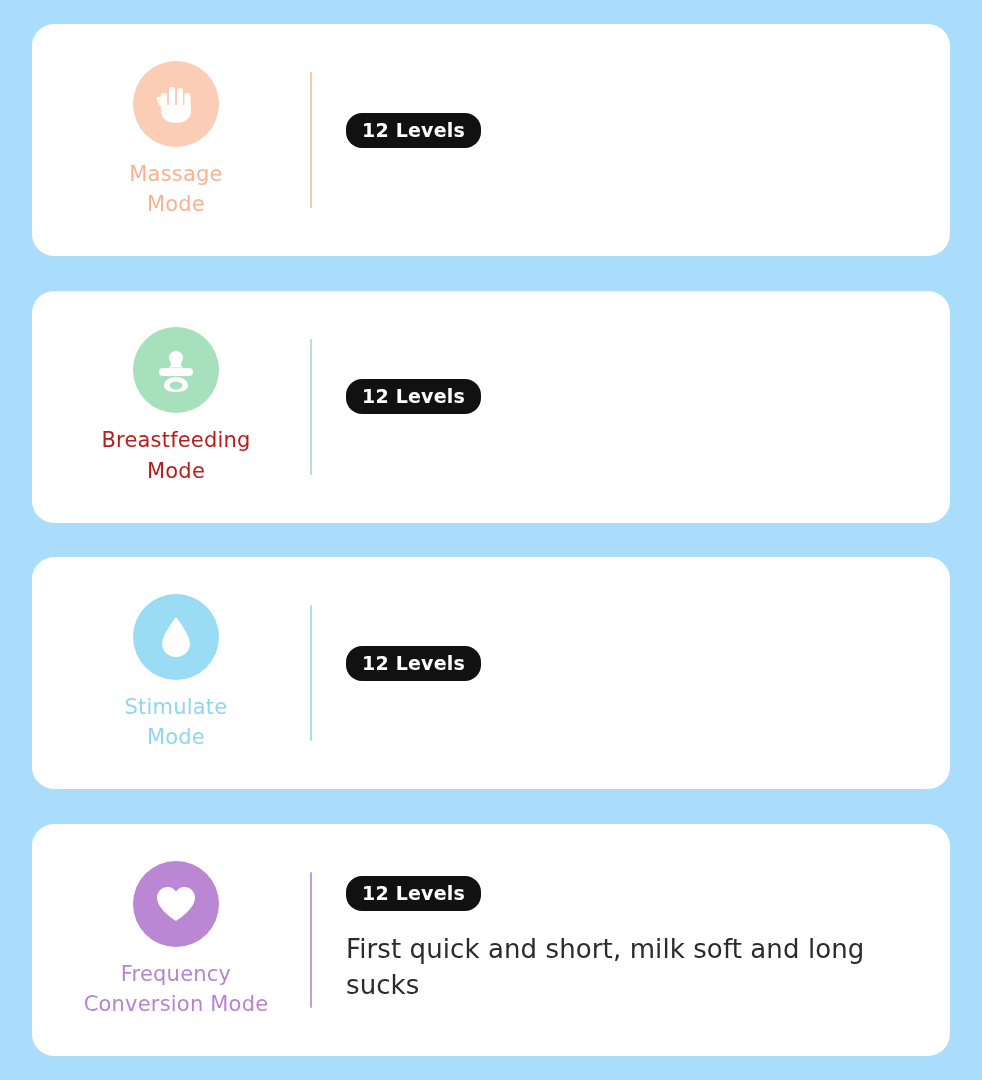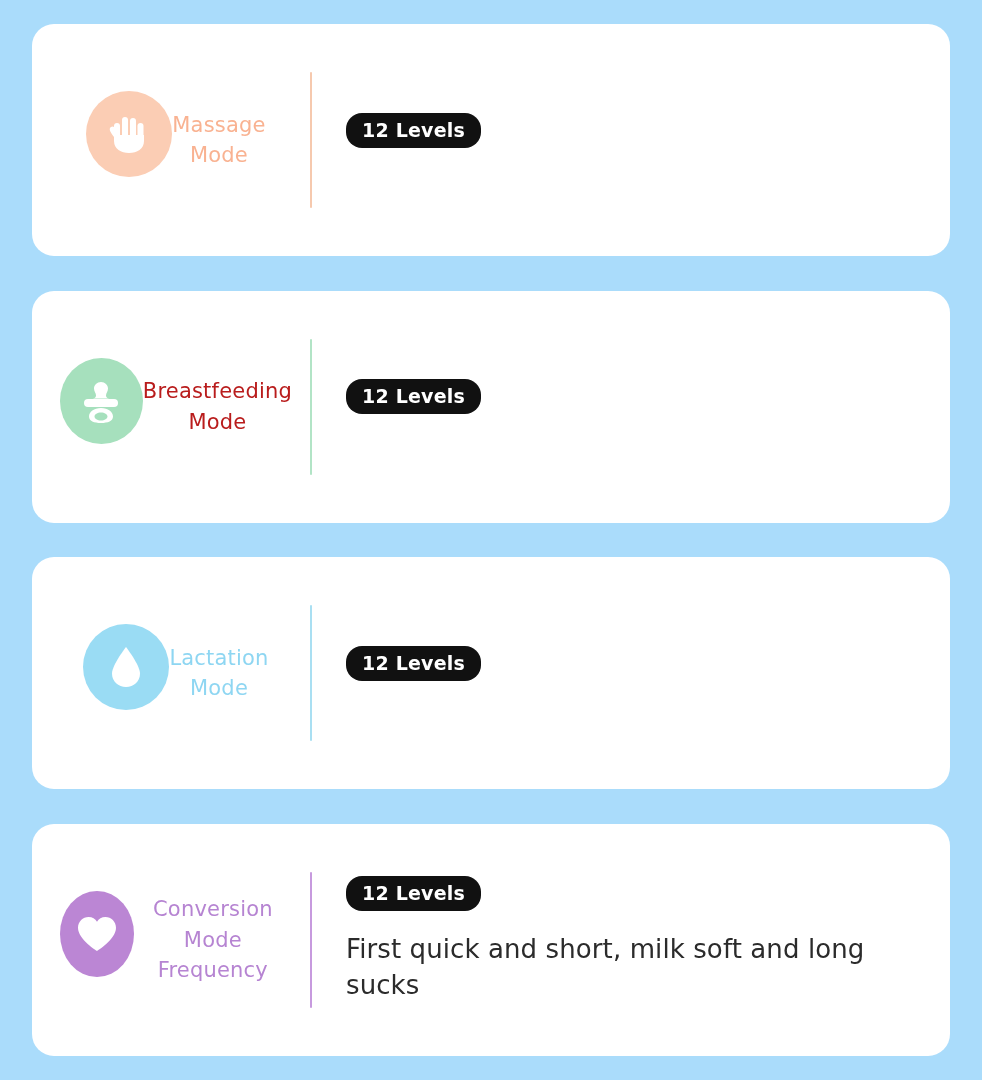--- a/index.html
+++ b/index.html
@@ -28,21 +28,21 @@
     height: 232px;
     box-sizing: border-box;
     display: flex;
     align-items: center;
     padding: 0 28px;
   }
   .mode-block {
     width: 232px;
     flex: 0 0 232px;
     display: flex;
-    flex-direction: row;
+    flex-direction: column;
     align-items: center;
     justify-content: center;
   }
   .icon-circle {
     width: 86px;
     height: 86px;
     border-radius: 50%;
     display: flex;
     align-items: center;
     justify-content: center;
@@ -145,40 +145,40 @@
   </div>
 
   <div class="card">
     <div class="mode-block">
       <div class="icon-circle" id="icon3" style="background: rgb(154, 220, 244);">
         <svg width="46" height="46" viewBox="0 0 46 46" aria-hidden="true">
           <path fill="#ffffff" d="M23 3 C23 3 9 21 9 29.5 C9 37.5 15.3 43 23 43 s14 -5.5 14 -13.5 C37 21 23 3 23 3 z"></path>
         </svg>
       </div>
       <div class="mode-label" id="label3" style="color: rgb(142, 214, 242);">
-        <div>Lactation</div>
+        <div>Stimulate</div>
         <div>Mode</div>
       </div>
     </div>
     <div class="divider" id="div3" style="background: rgb(169, 223, 242);"></div>
     <div class="content">
       <span class="badge">12 Levels</span>
     </div>
   </div>
 
   <div class="card">
     <div class="mode-block">
       <div class="icon-circle" id="icon4" style="background: rgb(187, 134, 212);">
         <svg width="46" height="46" viewBox="0 0 46 46" aria-hidden="true">
           <path fill="#ffffff" d="M23 40 C23 40 4 28.5 4 16.8 C4 10.6 8.8 6 14.6 6 C18.3 6 21.3 7.9 23 10.7 C24.7 7.9 27.7 6 31.4 6 C37.2 6 42 10.6 42 16.8 C42 28.5 23 40 23 40 z"></path>
         </svg>
       </div>
       <div class="mode-label" id="label4" style="color: rgb(182, 132, 210);">
+        <div>Frequency</div>
         <div>Conversion Mode</div>
-        <div>Frequency</div>
       </div>
     </div>
     <div class="divider" id="div4" style="background: rgb(199, 154, 222);"></div>
     <div class="content">
       <span class="badge">12 Levels</span>
       <div class="desc">First quick and short, milk soft and long sucks</div>
     </div>
   </div>
 
 </div>

